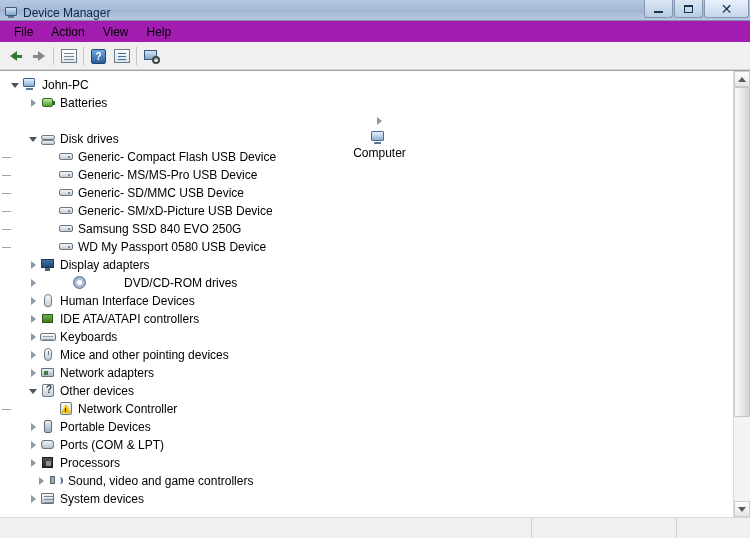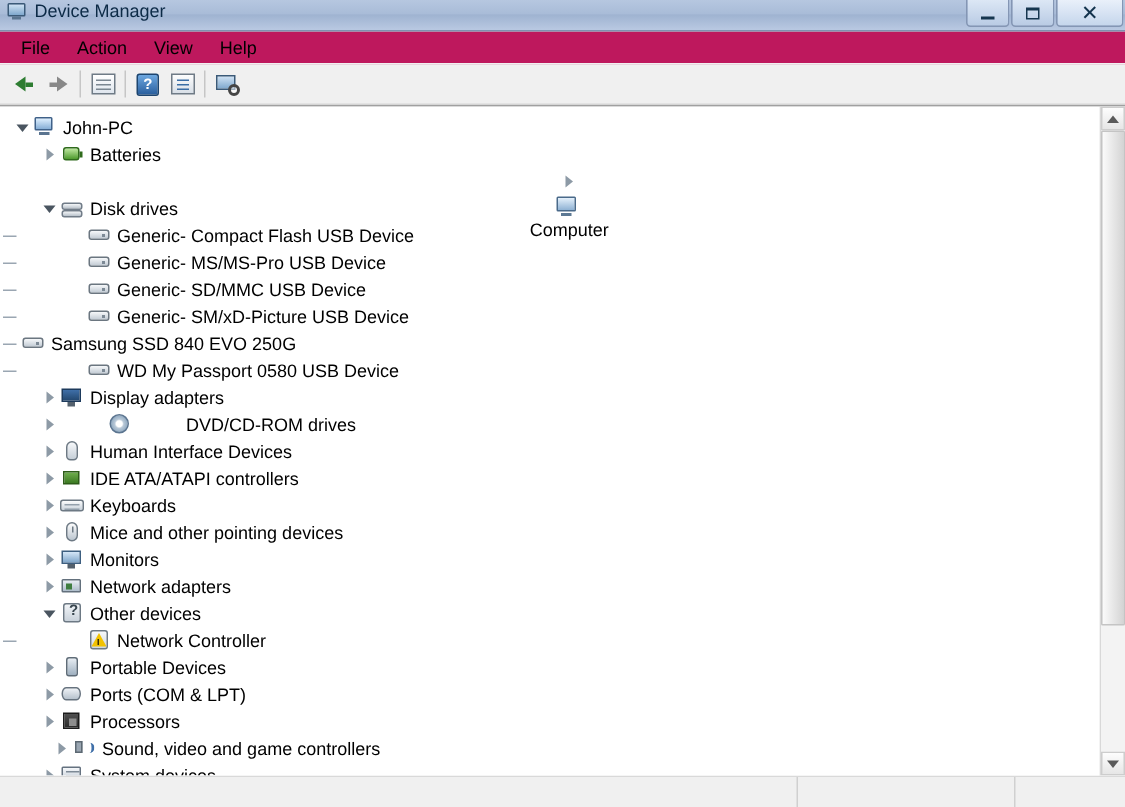--- a/index.html
+++ b/index.html
@@ -24,21 +24,21 @@
     display: flex;
     flex-direction: column;
   }
 
   
   .titlebar {
     height: 20px;
     background: linear-gradient(to bottom, #b6c7e0 0%, #a9bcd8 45%, #9fb3d1 50%, #b9c9e2 100%);
     border-bottom: 1px solid #7e92b0;
     display: flex;
-    align-items: flex-start;
+    align-items: flex-end;
     position: relative;
     padding-left: 4px;
   }
   .title-icon {
     width: 15px;
     height: 15px;
     margin-right: 4px;
     position: relative;
     flex: none;
   }
@@ -107,21 +107,21 @@
   .win-btn .glyph-close {
     font-size: 14px;
     line-height: 14px;
     color: #13334d;
     font-family: "DejaVu Sans", sans-serif;
   }
 
   
   .menubar {
     height: 21px;
-    background: #be185d;
+    background: #a21caf;
     display: flex;
     align-items: center;
     padding-left: 5px;
     border-bottom: 1px solid #f0f0f0;
   }
   .menu-item {
     padding: 2px 9px;
     font-size: 12px;
     color: #000;
     cursor: default;
@@ -617,21 +617,21 @@
           <span class="node-icon"><span class="ic-drive"><span class="dr"></span></span></span>
           <span class="label">Generic- SD/MMC USB Device</span>
         </div>
         <div class="row" style="padding-left: 44px;">
           <span class="expander">
             <span class="dash" style="left:2px;"></span>
           </span>
           <span class="node-icon"><span class="ic-drive"><span class="dr"></span></span></span>
           <span class="label">Generic- SM/xD-Picture USB Device</span>
         </div>
-        <div class="row" style="">
+        <div class="row" style="padding-left: 44px;">
           <span class="expander">
             <span class="dash" style="left:2px;"></span>
           </span>
           <span class="node-icon"><span class="ic-drive"><span class="dr"></span></span></span>
           <span class="label">Samsung SSD 840 EVO 250G</span>
         </div>
         <div class="row" style="padding-left: 44px;">
           <span class="expander">
             <span class="dash" style="left:2px;"></span>
           </span>
@@ -672,27 +672,20 @@
           </span>
           <span class="node-icon"><span class="ic-keyboard"><span class="k"></span></span></span>
           <span class="label">Keyboards</span>
         </div>
         <div class="row" style="padding-left: 26px;">
           <span class="expander">
             <span class="tri-collapsed"></span>
           </span>
           <span class="node-icon"><span class="ic-mouse"><span class="m"></span></span></span>
           <span class="label">Mice and other pointing devices</span>
-        </div>
-        <div class="row" style="padding-left: 26px;">
-          <span class="expander">
-            <span class="tri-collapsed"></span>
-          </span>
-          <span class="node-icon"><span class="ic-monitor"><span class="scr"></span><span class="st"></span></span></span>
-          <span class="label">Monitors</span>
         </div>
         <div class="row" style="padding-left: 26px;">
           <span class="expander">
             <span class="tri-collapsed"></span>
           </span>
           <span class="node-icon"><span class="ic-network"><span class="c"></span></span></span>
           <span class="label">Network adapters</span>
         </div>
         <div class="row" style="padding-left: 26px;">
           <span class="expander">

